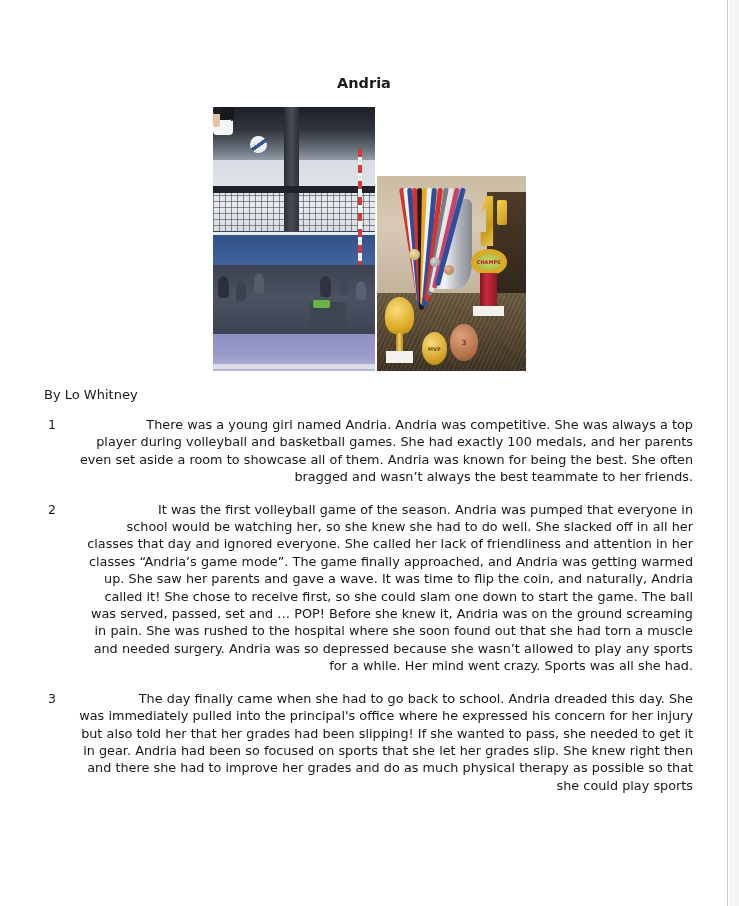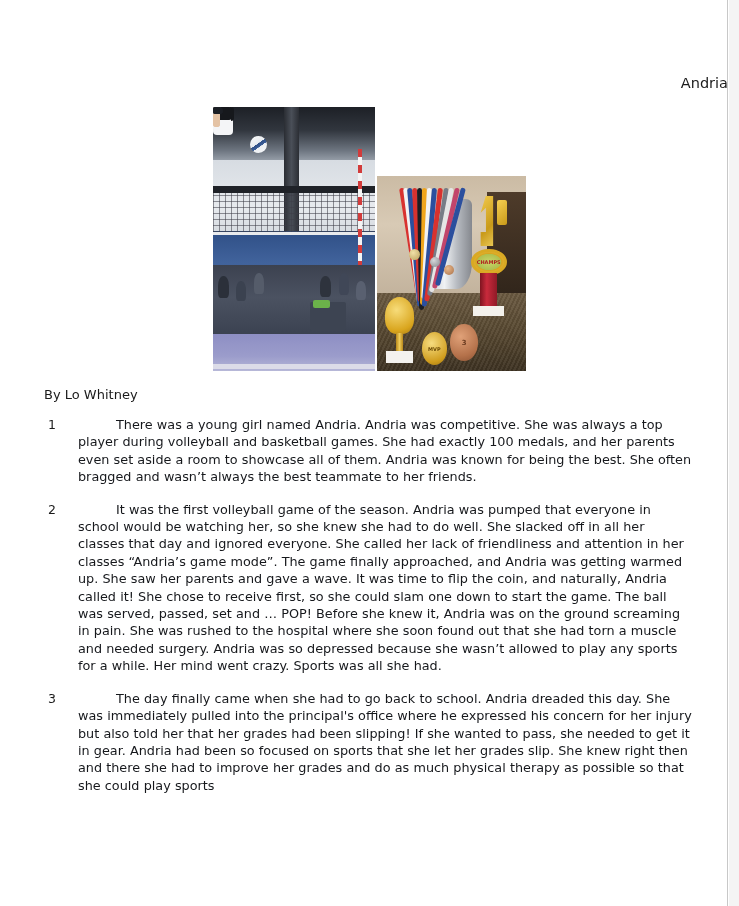--- a/index.html
+++ b/index.html
@@ -45,23 +45,23 @@
     font-weight: bold;
     font-size: 14.5px;
     color: #000000;
     letter-spacing: -0.1px;
   }
   .story-title {
     position: absolute;
     left: 0;
     top: 75px;
     width: 728px;
-    text-align: right;
-    font-family: "DejaVu Sans", sans-serif;
-    font-weight: normal;
+    text-align: center;
+    font-family: "DejaVu Sans", sans-serif;
+    font-weight: bold;
     font-size: 14.5px;
     color: #1b1b1b;
   }
 
   
   .figure-group {
     position: absolute;
     left: 213px;
     top: 107px;
     width: 313px;
@@ -302,21 +302,21 @@
     line-height: 17.4px;
     padding-top: 0px;
   }
   .para-text {
     flex: 1 1 auto;
     font-family: "DejaVu Sans", sans-serif;
     font-size: 12.8px;
     line-height: 17.4px;
     color: #16181c;
     text-indent: 38px;
-    text-align: left;
+    text-align: right;
     word-spacing: 0.1px;
   }
 </style>
 </head>
 <body>
 
 <div class="page-wrap">
   <div class="page-sheet">
 
 

